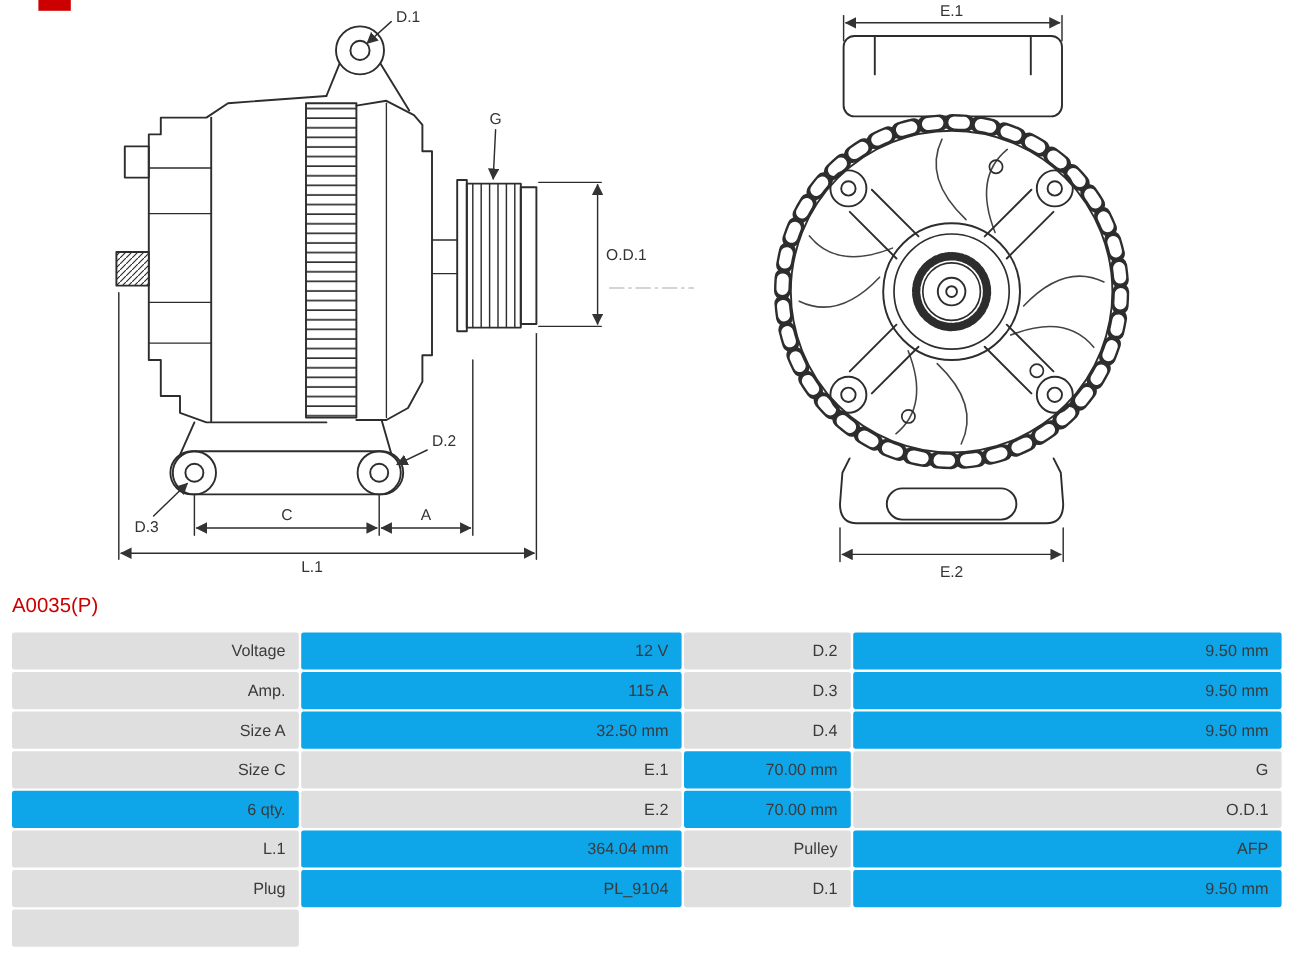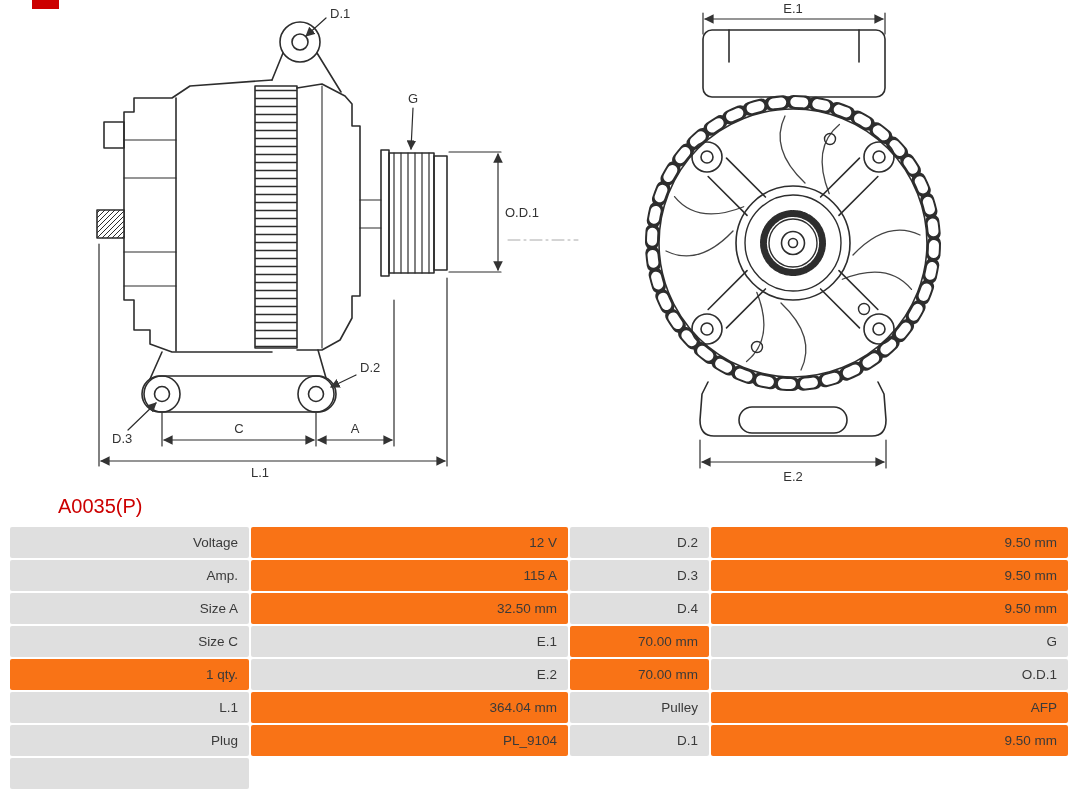--- a/index.html
+++ b/index.html
@@ -1,25 +1,25 @@
 <!DOCTYPE html>
 <html><head>
 <meta charset="utf-8">
 <style>
   html,body{margin:0;padding:0;background:#fff;}
   body{font-family:"Liberation Sans", sans-serif;color:#3a3a3a;}
   .page{position:relative;width:1080px;height:795px;background:#fff;overflow:hidden;}
   svg text{font-family:"Liberation Sans", sans-serif;font-size:13px;fill:#333;}
-  .part-number{position:absolute;left:10px;top:495px;font-size:20px;color:#cc0000;margin-left:48px;}
+  .part-number{position:absolute;left:10px;top:495px;font-size:17px;color:#cc0000;}
   .spec-table{position:absolute;left:10px;top:527px;display:grid;
       grid-template-columns:239px 317px 139px 357px;gap:2px;font-size:13.5px;}
   .cell{height:31px;line-height:31px;text-align:right;border-radius:2px;
       padding-right:11px;overflow:hidden;white-space:nowrap;}
   .lab{background:#dfdfdf;}
-  .val{background:#f97316;}
+  .val{background:#0ea5e9;}
   .blank{background:transparent;}
 </style>
 </head>
 <body>
 
 <div class="page">
 
   
   <svg width="1080" height="500" viewBox="0 0 1080 500" fill="none" stroke="#2d2d2d" stroke-width="1.6" stroke-linecap="round" stroke-linejoin="round">
     <defs>
@@ -250,21 +250,21 @@
     <div class="cell lab">Size A</div>
     <div class="cell val">32.50 mm</div>
     <div class="cell lab">D.4</div>
     <div class="cell val">9.50 mm</div>
 
     <div class="cell lab">Size C</div>
     <div class="cell lab">E.1</div>
     <div class="cell val">70.00 mm</div>
 
     <div class="cell lab">G</div>
-    <div class="cell val">1 qty.</div>
+    <div class="cell val">6 qty.</div>
     <div class="cell lab">E.2</div>
     <div class="cell val">70.00 mm</div>
 
     <div class="cell lab">O.D.1</div>
     <div class="cell lab">L.1</div>
     <div class="cell val">364.04 mm</div>
 
     <div class="cell lab">Pulley</div>
     <div class="cell val">AFP</div>
     <div class="cell lab">Plug</div>

